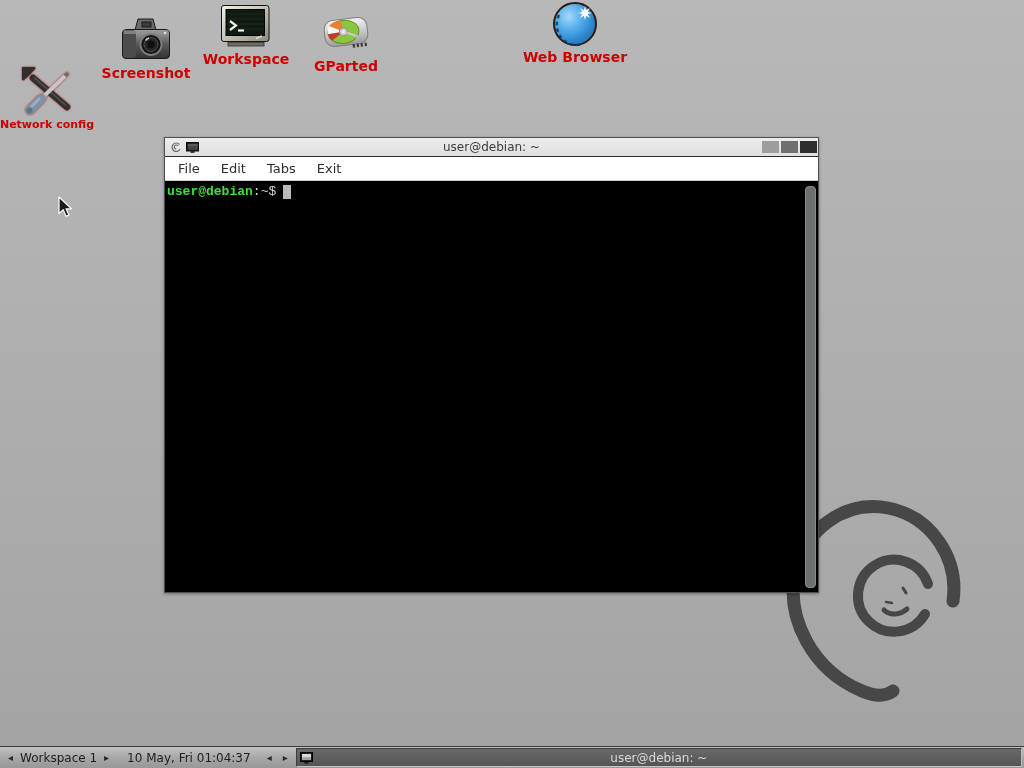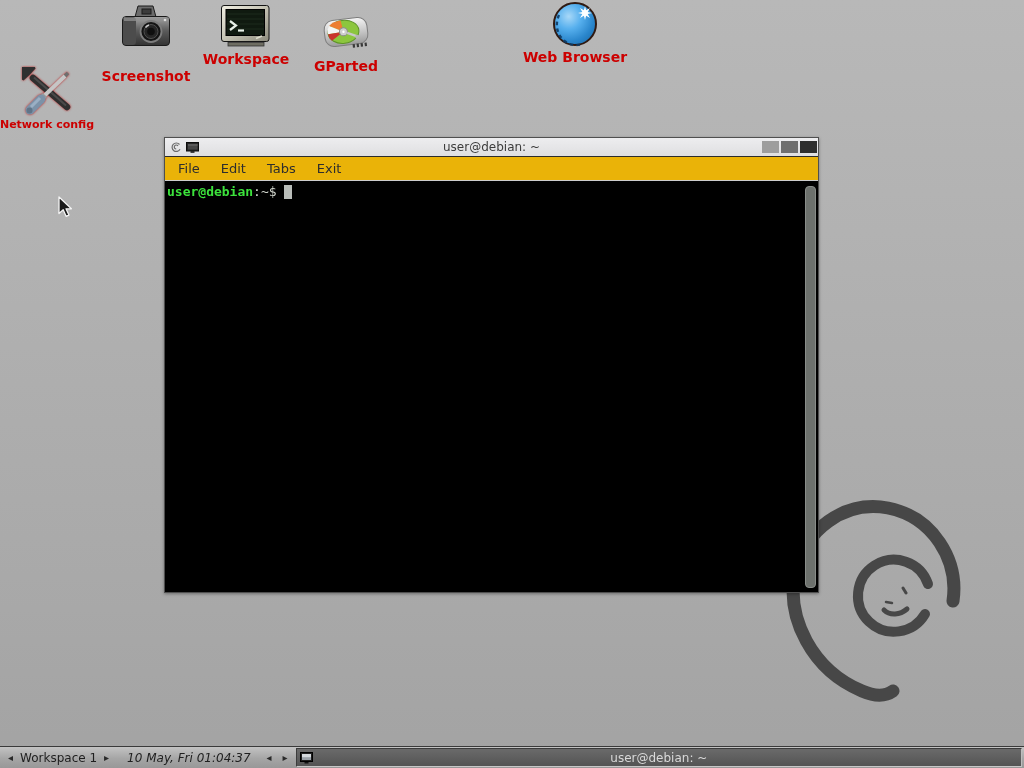--- a/index.html
+++ b/index.html
@@ -6,56 +6,56 @@
   body{width:1024px;height:768px;overflow:hidden;font-family:"DejaVu Sans",sans-serif;}
   .desktop{position:absolute;left:0;top:0;width:1024px;height:768px;overflow:hidden;
     background:linear-gradient(180deg,#b8b8b8 0%,#b0b0b0 40%,#a9a9a9 75%,#a3a3a3 100%);}
   
   .watermark{position:absolute;left:786px;top:497px;width:182px;height:210px;z-index:0;}
   
   .icon-cell{position:absolute;display:flex;flex-direction:column;align-items:center;z-index:1;}
   .icon-art{height:48px;display:flex;align-items:center;justify-content:center;}
   .icon-label{font-weight:bold;font-size:14px;color:#cc0000;margin-top:2px;white-space:nowrap;line-height:14px;}
   #cell-exit{left:10px;top:2px;width:70px;}
-  #cell-screenshot{left:96px;top:3px;width:100px;gap:16px;}
+  #cell-screenshot{left:96px;top:16px;width:100px;}
   #cell-terminal{left:200px;top:2px;width:92px;}
   #cell-gparted{left:302px;top:9px;width:88px;}
   #cell-screenres{left:387px;top:0px;width:132px;}
   #cell-browser{left:520px;top:0px;width:110px;}
   #cell-netconfig{left:0px;top:66px;width:94px;}
   #cell-netconfig .icon-label{font-size:11px;}
   #cell-netconfig .icon-art{height:50px;}
   .tools-svg{filter:drop-shadow(0 0 1px rgba(190,0,0,0.85));}
   
   .window{position:absolute;left:164px;top:137px;width:653px;height:454px;z-index:2;
     background:#000;border:1px solid #4f4f4f;box-shadow:0 1px 3px rgba(0,0,0,.35);
     display:flex;flex-direction:column;}
   .titlebar{height:18px;flex:0 0 18px;background:linear-gradient(180deg,#ededef 0%,#dfdfe1 100%);
     border-bottom:1px solid #2c2c2c;display:flex;align-items:center;position:relative;}
   .titlebar-icons{display:flex;gap:4px;padding-left:5px;align-items:center;z-index:1;}
   .title-text{position:absolute;left:0;right:0;text-align:center;font-size:12px;color:#3c3c3c;line-height:18px;}
   .win-buttons{margin-left:auto;display:flex;gap:2px;padding-right:1px;z-index:1;}
   .win-btn{width:17px;height:12px;border:0;padding:0;}
   .btn-min{background:#9d9d9d;}.btn-max{background:#6f6f6f;}.btn-close{background:#2e2e2e;}
-  .menubar{height:23px;flex:0 0 23px;background:#eab308;border-bottom:1px solid #cdcdcd;
+  .menubar{height:23px;flex:0 0 23px;background:#ffffff;border-bottom:1px solid #cdcdcd;
     display:flex;align-items:center;font-size:13px;color:#2e2e2e;padding-left:4px;}
   .menu-item{padding:2px 9px;margin-right:3px;cursor:default;}
   .term{position:relative;flex:1;background:#000;font-family:"DejaVu Sans Mono",monospace;
     font-size:13px;padding:3px 2px;overflow:hidden;}
-  .prompt-line{white-space:pre;line-height:15px;color:#d3d7cf;}
+  .prompt-line{white-space:pre;line-height:15px;color:#d3d7cf;font-family:Liberation Mono, monospace;}
   .user-host{color:#3ce23c;font-weight:bold;}
   .cursor-block{display:inline-block;width:8px;height:14px;background:#b9bdb9;vertical-align:text-bottom;margin-left:7px;}
   .scrollbar{position:absolute;right:2px;top:5px;bottom:4px;width:9px;background:#6d716d;
     border:1px solid #898d89;border-radius:4px;}
   
   .taskbar{position:absolute;left:0;bottom:0;width:1024px;height:21px;z-index:4;
     background:linear-gradient(180deg,#c3c3c3 0%,#a5a5a5 55%,#989898 100%);
     border-top:1px solid #3a3a3a;display:flex;align-items:stretch;font-size:12px;color:#1f1f1f;}
   .tb-pager{display:flex;align-items:center;gap:7px;padding:0 8px;}
-  .tb-clock{display:flex;align-items:center;padding:0 10px;font-style:italic;}
+  .tb-clock{display:flex;align-items:center;padding:0 10px;}
   .tb-nav{display:flex;align-items:center;gap:11px;padding:0 6px;}
   .tb-arrow{font-size:10px;color:#2a2a2a;line-height:1;}
   .tb-task{flex:1;margin:1px 2px;background:linear-gradient(180deg,#6a6a6a,#545454);
     border:1px solid #3c3c3c;border-bottom-color:#c8c8c8;border-right-color:#bdbdbd;
     display:flex;align-items:center;position:relative;}
   .tb-task-icon{margin-left:3px;z-index:1;display:flex;}
   .tb-task-title{position:absolute;left:0;right:0;text-align:center;font-size:12px;color:#d9d9d9;}
   
   .mouse{position:absolute;left:58px;top:196px;z-index:9;}
 </style>

